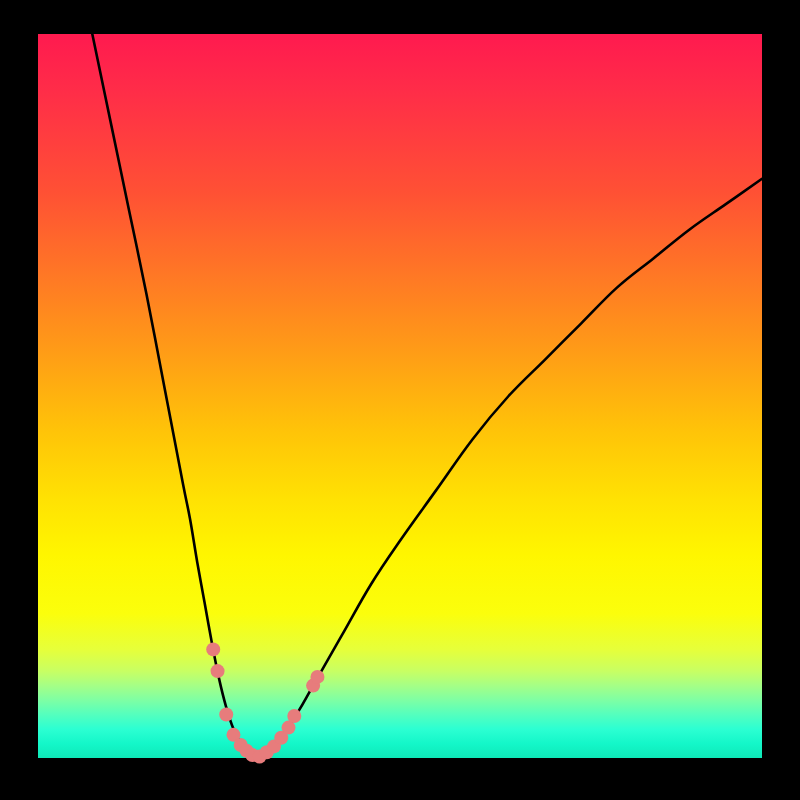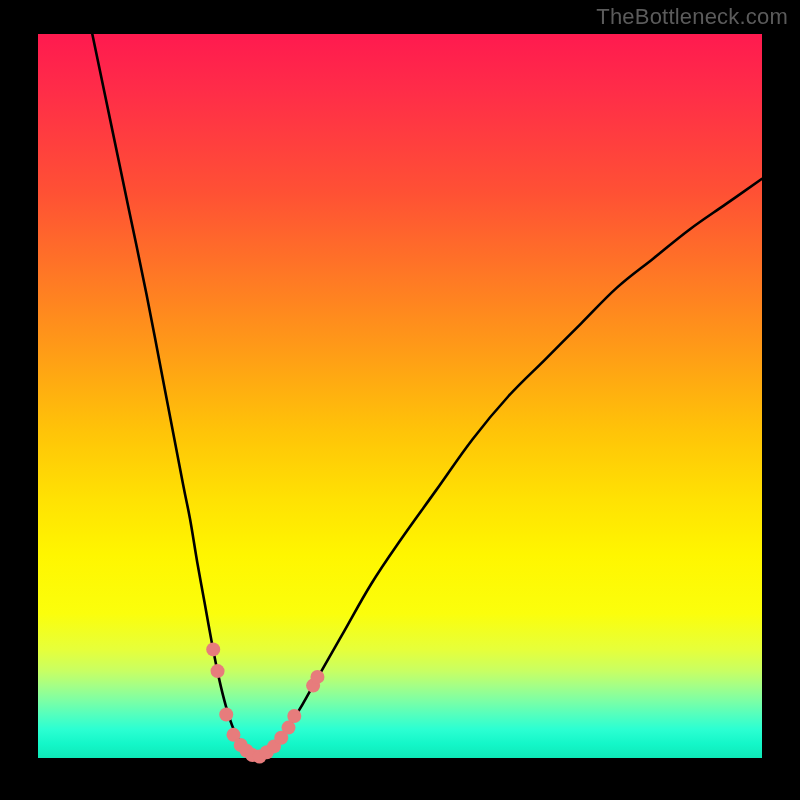--- a/index.html
+++ b/index.html
@@ -70,21 +70,20 @@
   }
   .marker {
     fill: #e77c7c;
     stroke: none;
   }
 </style>
 </head>
 <body>
 
 <div class="frame">
-  <div class="watermark">TheBottleneck.com</div>
 
   <div class="plot-area">
     <svg class="curves" viewBox="0 0 724 724">
       <g>
           <path d="M 54.30 0.00 C 57.56 15.64, 65.88 55.60, 72.40 86.88 C 78.92 118.16, 83.98 142.48, 90.50 173.76 C 97.02 205.04, 102.08 228.06, 108.60 260.64 C 115.12 293.22, 120.18 320.88, 126.70 354.76 C 133.22 388.64, 140.24 425.42, 144.80 448.88 C 149.36 472.34, 149.43 470.74, 152.04 485.08 C 154.65 499.42, 156.67 513.53, 159.28 528.52 C 161.89 543.51, 163.91 554.00, 166.52 568.34 C 169.13 582.68, 171.15 594.48, 173.76 608.16 C 176.37 621.84, 178.39 632.63, 181.00 644.36 C 183.61 656.09, 185.63 664.20, 188.24 673.32 C 190.85 682.44, 192.87 688.52, 195.48 695.04 C 198.09 701.56, 200.11 705.35, 202.72 709.52 C 205.33 713.69, 207.35 715.60, 209.96 718.21 C 212.57 720.81, 215.90 722.96, 217.20 724.00" class="curve-path"></path>
           <path d="M 217.20 724.00 C 219.81 722.70, 226.47 721.32, 231.68 716.76 C 236.89 712.20, 240.95 705.83, 246.16 698.66 C 251.37 691.49, 255.43 685.41, 260.64 676.94 C 265.85 668.47, 267.30 665.28, 275.12 651.60 C 282.94 637.92, 293.65 619.16, 304.08 600.92 C 314.51 582.68, 322.61 567.18, 333.04 550.24 C 343.47 533.30, 350.27 523.74, 362.00 506.80 C 373.73 489.86, 385.17 474.36, 398.20 456.12 C 411.23 437.88, 421.37 422.38, 434.40 405.44 C 447.43 388.50, 457.57 376.34, 470.60 362.00 C 483.63 347.66, 493.77 338.83, 506.80 325.80 C 519.83 312.77, 529.97 302.63, 543.00 289.60 C 556.03 276.57, 566.17 265.13, 579.20 253.40 C 592.23 241.67, 602.37 234.87, 615.40 224.44 C 628.43 214.01, 638.57 205.25, 651.60 195.48 C 664.63 185.71, 674.77 179.26, 687.80 170.14 C 700.83 161.02, 717.48 149.36, 724.00 144.80" class="curve-path"></path>
         </g>
       <g>
           <circle cx="175.21" cy="615.40" r="7" class="marker"></circle>
           <circle cx="179.55" cy="637.12" r="7" class="marker"></circle>

